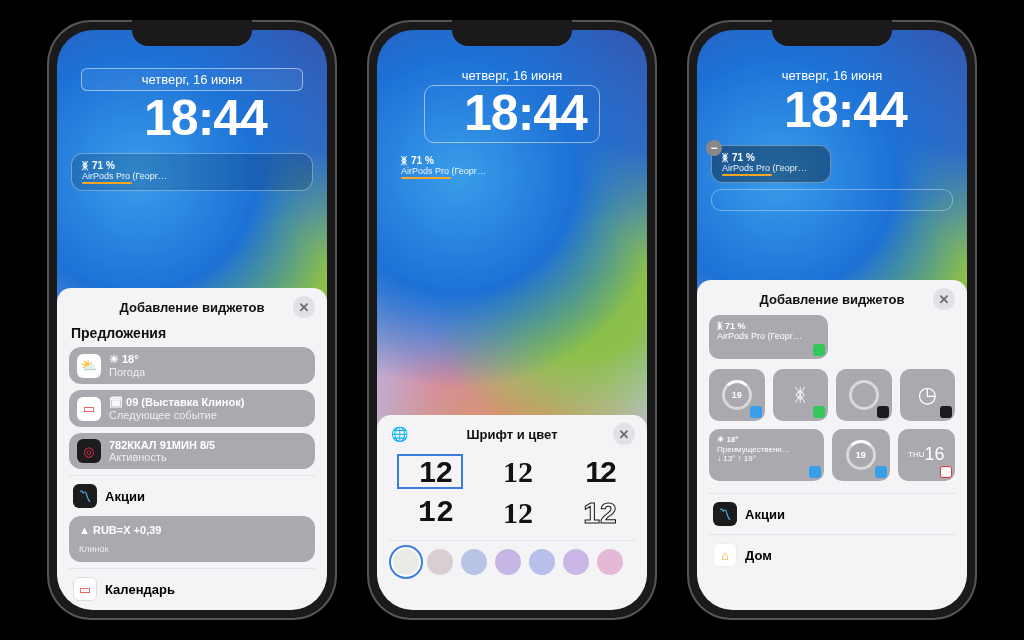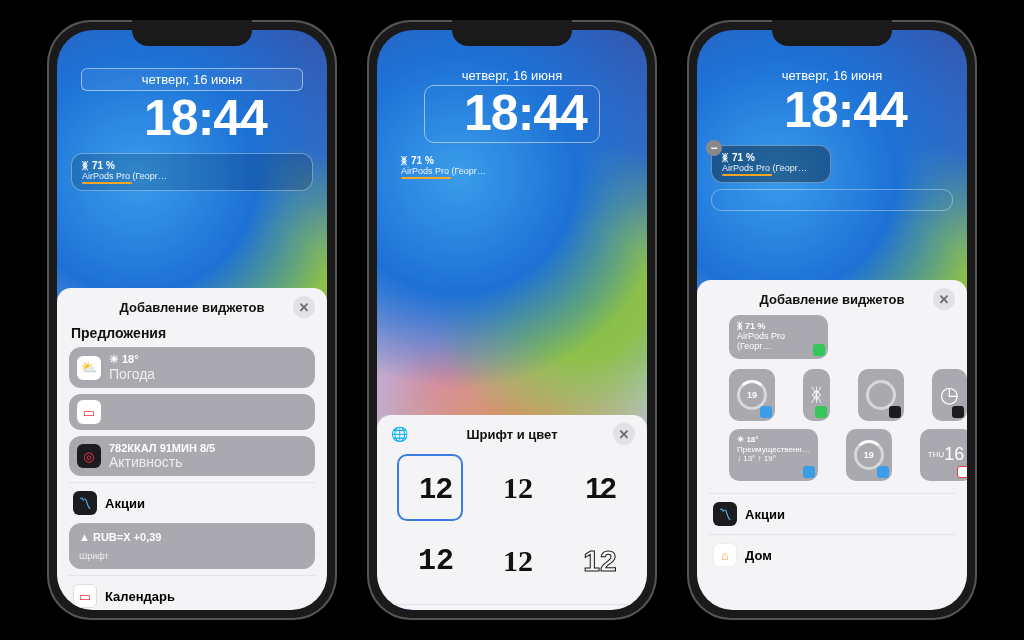--- a/index.html
+++ b/index.html
@@ -122,43 +122,43 @@
   .sugg-card {
     background:#A9A9AF; border-radius:12px; padding:6px 8px;
     display:flex; gap:8px; align-items:center; margin-bottom:6px;
     color:#fff;
   }
   .sugg-icon {
     width:24px; height:24px; border-radius:6px;
     display:flex; align-items:center; justify-content:center; font-size:13px;
   }
   .sugg-text .t1 { font-size:11px; font-weight:600; }
-  .sugg-text .t2 { font-size:14px; opacity:0.8; }
+  .sugg-text .t2 { font-size:11px; opacity:0.8; }
   .sugg-card.stock { flex-direction: column; align-items: flex-start; padding:8px 10px;}
 
   .app-row { display:flex; align-items:center; gap:8px; padding:8px 4px; border-top:1px solid #e4e4e8;}
   .app-row:first-of-type { border-top:none; }
   .app-icon { width:24px; height:24px; border-radius:6px; display:flex;align-items:center;justify-content:center; font-size:13px; }
 
   
   .font-grid { display:grid; grid-template-columns: repeat(3,1fr); gap:6px 16px; padding:4px 8px 10px;}
-  .font-cell { height:67px; display:flex; align-items:center; justify-content:center; border-radius:10px; font-size:30px; font-weight:700; color:#111;padding-left:12px;}
+  .font-cell { height:35px; display:flex; align-items:center; justify-content:center; border-radius:0; font-size:30px; font-weight:700; color:#111;padding-left:12px;}
   .font-cell.sel { border:2px solid #3a7de0; }
   .font-cell.f2 { font-family: Georgia, serif; font-weight:600;}
   .font-cell.f3 { font-weight:900; letter-spacing:-2px;}
   .font-cell.f4 { font-family: "Courier New", monospace; font-weight:700;}
   .font-cell.f5 { font-family: "Times New Roman", serif;}
   .font-cell.f6 { color:transparent; -webkit-text-stroke:1px #111; font-weight:600;}
   .color-row { display:flex; gap:8px; padding:8px 4px 2px; border-top:1px solid #e4e4e8;}
   .color-dot { width:26px; height:26px; border-radius:50%; }
   .color-dot.sel { box-shadow: 0 0 0 2px #fff, 0 0 0 4px #3a7de0; }
 
   
   .wgrid { display:grid; grid-template-columns:1fr 1fr; gap:8px; margin-bottom:10px;}
-  .wtile { background:#A9A9AF; border-radius:10px; padding:6px 8px; color:#fff; font-size:9px; position:relative; min-height:44px;margin-left:20px;}
+  .wtile { background:#A9A9AF; border-radius:10px; padding:6px 8px; color:#fff; font-size:9px; position:relative; min-height:44px;}
   .wtile .corner { position:absolute; bottom:3px; right:3px; width:12px;height:12px;border-radius:3px; }
   .wgrid4 { display:grid; grid-template-columns:repeat(4,1fr); gap:8px; margin-bottom:8px;}
   .wtile.sq { min-height:52px; display:flex; align-items:center; justify-content:center;}
   .ring { width:30px;height:30px;border:3px solid #d8d8da; border-top-color:#fff; border-radius:50%; display:flex;align-items:center;justify-content:center; font-size:9px; font-weight:700;}
   .airpods-glyph { font-size:18px; }
   .wgrid2b { display:grid; grid-template-columns: 1.4fr 0.7fr 0.7fr; gap:8px; margin-bottom:12px;}
   .tiny { font-size:8px; line-height:1.2; }
 </style>
 </head>
 <body>
@@ -188,36 +188,40 @@
 
       <div class="sugg-card">
         <div class="sugg-icon" style="background:#fff">⛅</div>
         <div class="sugg-text">
           <div class="t1">☀︎ 18°</div>
           <div class="t2">Погода</div>
         </div>
       </div>
       <div class="sugg-card">
         <div class="sugg-icon" style="background:#fff;color:#e33">▭</div>
+        <div class="sugg-text">
+          <div class="t1">🗓 09 (Выставка Клинок)</div>
+          <div class="t2">Следующее событие</div>
+        </div>
       </div>
       <div class="sugg-card">
         <div class="sugg-icon" style="background:#1c1c1e;color:#ff2d55">◎</div>
         <div class="sugg-text">
           <div class="t1">782ККАЛ 91МИН 8/5</div>
           <div class="t2">Активность</div>
         </div>
       </div>
 
       <div class="app-row">
         <div class="app-icon" style="background:#1c1c1e;color:#4cc0ff">〽︎</div>
         <div style="font-size:13px;font-weight:600">Акции</div>
       </div>
       <div class="sugg-card stock">
         <div class="t1" style="font-size:11px;font-weight:600">▲ RUB=X +0,39</div>
-        <div class="t2" style="font-size:9px;opacity:0.8">Шрифт</div>
+        <div class="t2" style="font-size:9px;opacity:0.8">Клинок</div>
       </div>
       <div class="app-row">
         <div class="app-icon" style="background:#fff;color:#e33;border:1px solid #ddd">▭</div>
         <div style="font-size:13px;font-weight:600">Календарь</div>
       </div>
     </div>
   </div>
 </div>
 
 <div class="phone">

